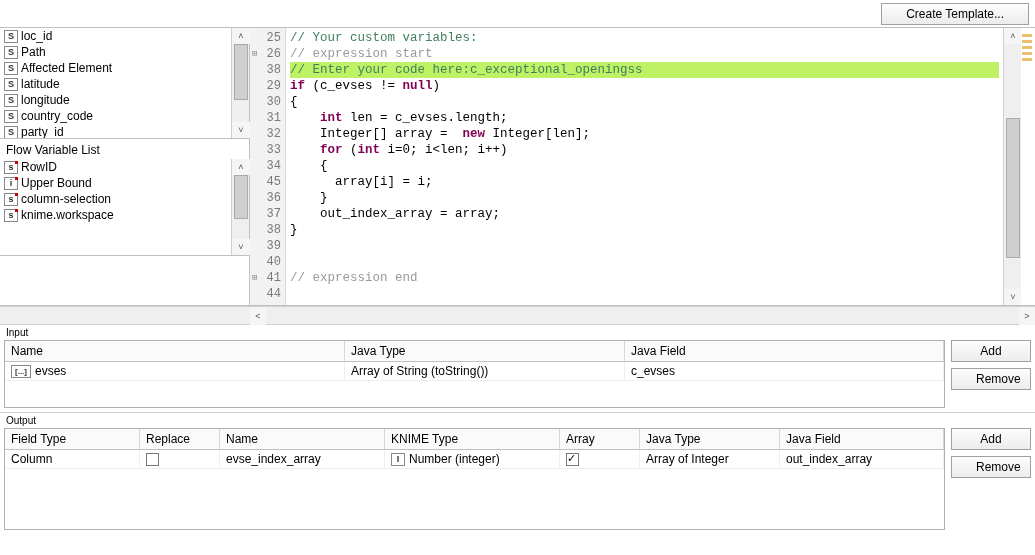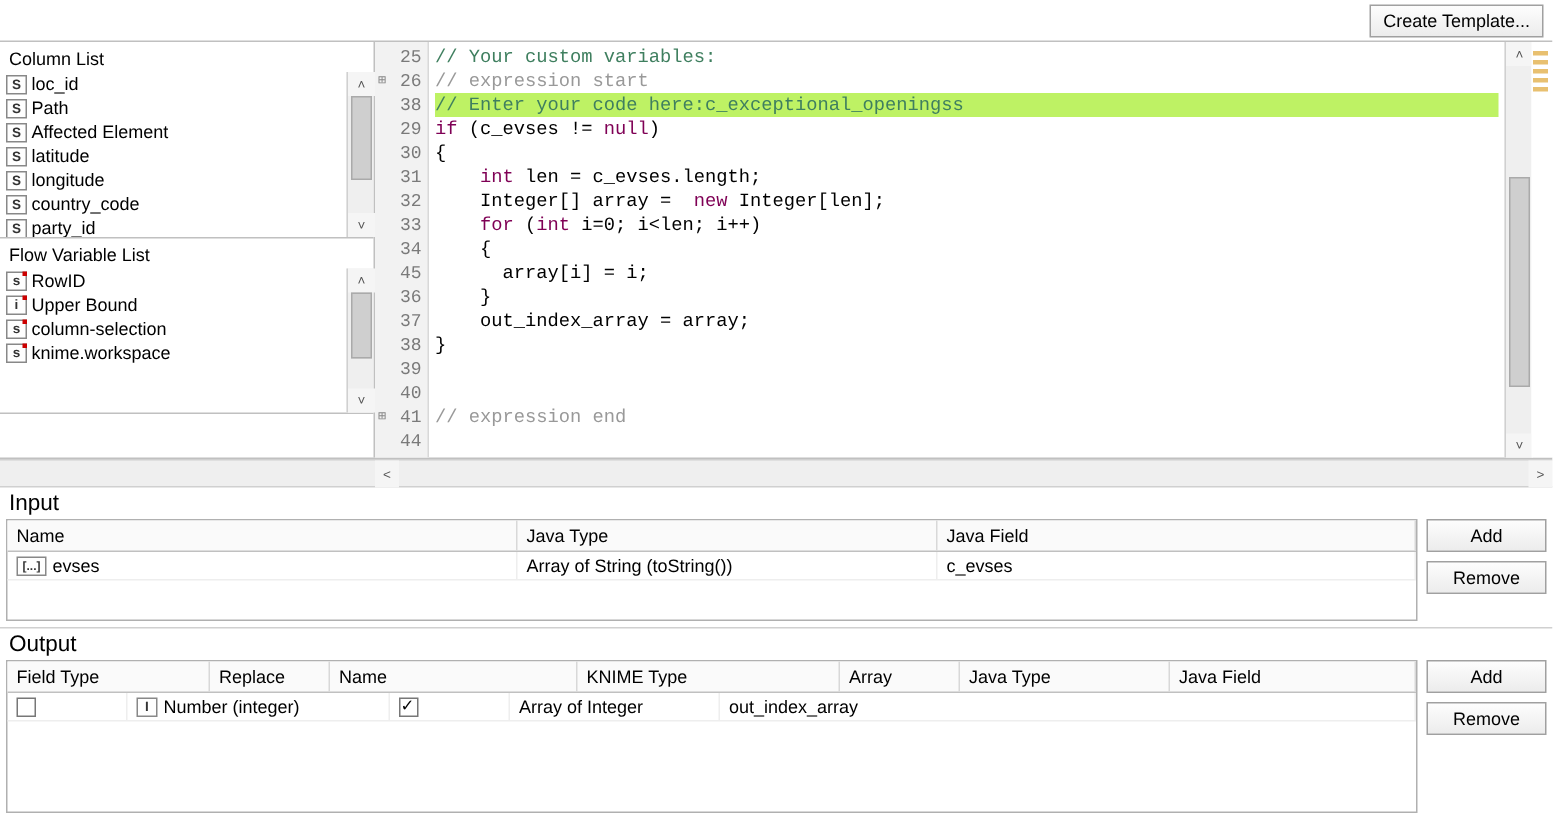--- a/index.html
+++ b/index.html
@@ -17,21 +17,21 @@
   height: 28px;
   display: flex;
   justify-content: flex-end;
   align-items: center;
   padding-right: 6px;
   border-bottom: 1px solid #c0c0c0;
 }
 .btn {
   background: linear-gradient(#fdfdfd,#ececec);
   border: 1px solid #a0a0a0;
-  padding: 2px 8px;
+  padding: 2px 24px;
   font-size: 12px;
   cursor: pointer;
   height: 22px;
 }
 .main-row {
   display: flex;
   height: 278px;
   border-bottom: 1px solid #c0c0c0;
 }
 .side-col {
@@ -141,21 +141,21 @@
   font-family: "Consolas","Courier New",monospace;
   font-size:12.5px;
   line-height:16px;
   padding: 2px 4px;
   white-space: pre;
   overflow:hidden;
   position:relative;
 }
 .code-line { height:16px; }
 .code-line.hl { background:#bef264; }
-.kw { color:#7f0055; font-weight:normal; }
+.kw { color:#7f0055; font-weight:bold; }
 .cm { color:#3f7f5f; }
 .cm-gray { color:#999; }
 .editor-scroll-v {
   width:18px;
   background:#efefef;
   border-left:1px solid #d0d0d0;
   position:relative;
 }
 .marker-strip {
   width:14px;
@@ -181,21 +181,21 @@
   font-size:9px; color:#555; cursor:pointer;
   background:#f5f5f5;
 }
 .hscroll-arrow.right { margin-left:auto; }
 
 .section {
   border-top: 1px solid #d0d0d0;
 }
 .section-title {
   padding: 2px 6px;
-  font-size:15px;
+  font-size:10px;
 }
 .tbl-wrap {
   display:flex;
   padding: 0 4px 4px 4px;
   gap:6px;
 }
 .tbl {
   flex:1;
   border:1px solid #b0b0b0;
   background:#fff;
@@ -250,21 +250,20 @@
 
 <div class="topbar">
   <button class="btn">Create Template...</button>
 </div>
 
 <div class="main-row">
 
   <div class="side-col">
 
     <div class="panel">
-      <div class="panel-title">Column List</div>
       <div class="list-wrap">
         <div class="list" id="col-list">
             <div class="list-item">
               <span class="type-badge">S</span>
               <span>loc_id</span>
             </div>
             <div class="list-item">
               <span class="type-badge">S</span>
               <span>Path</span>
             </div>
@@ -401,23 +400,25 @@
       <div class="tbl-header">
         <div class="tbl-cell-h out-c1">Field Type</div>
         <div class="tbl-cell-h out-c2">Replace</div>
         <div class="tbl-cell-h out-c3">Name</div>
         <div class="tbl-cell-h out-c4">KNIME Type</div>
         <div class="tbl-cell-h out-c5">Array</div>
         <div class="tbl-cell-h out-c6">Java Type</div>
         <div class="tbl-cell-h out-c7">Java Field</div>
       </div>
       <div class="tbl-row">
+        <div class="tbl-cell out-c1">Column</div>
         <div class="tbl-cell out-c2">
             <span class="chk"></span>
           </div>
+        <div class="tbl-cell out-c3">evse_index_array</div>
         <div class="tbl-cell out-c4">
           <span class="type-badge">I</span>
           <span>Number (integer)</span>
         </div>
         <div class="tbl-cell out-c5">
             <span class="chk checked"></span>
           </div>
         <div class="tbl-cell out-c6">Array of Integer</div>
         <div class="tbl-cell out-c7">out_index_array</div>
       </div>

